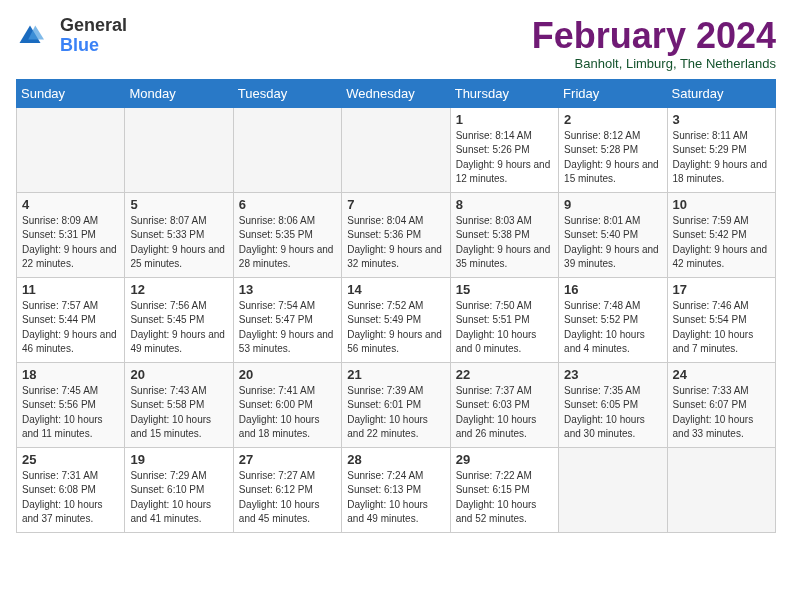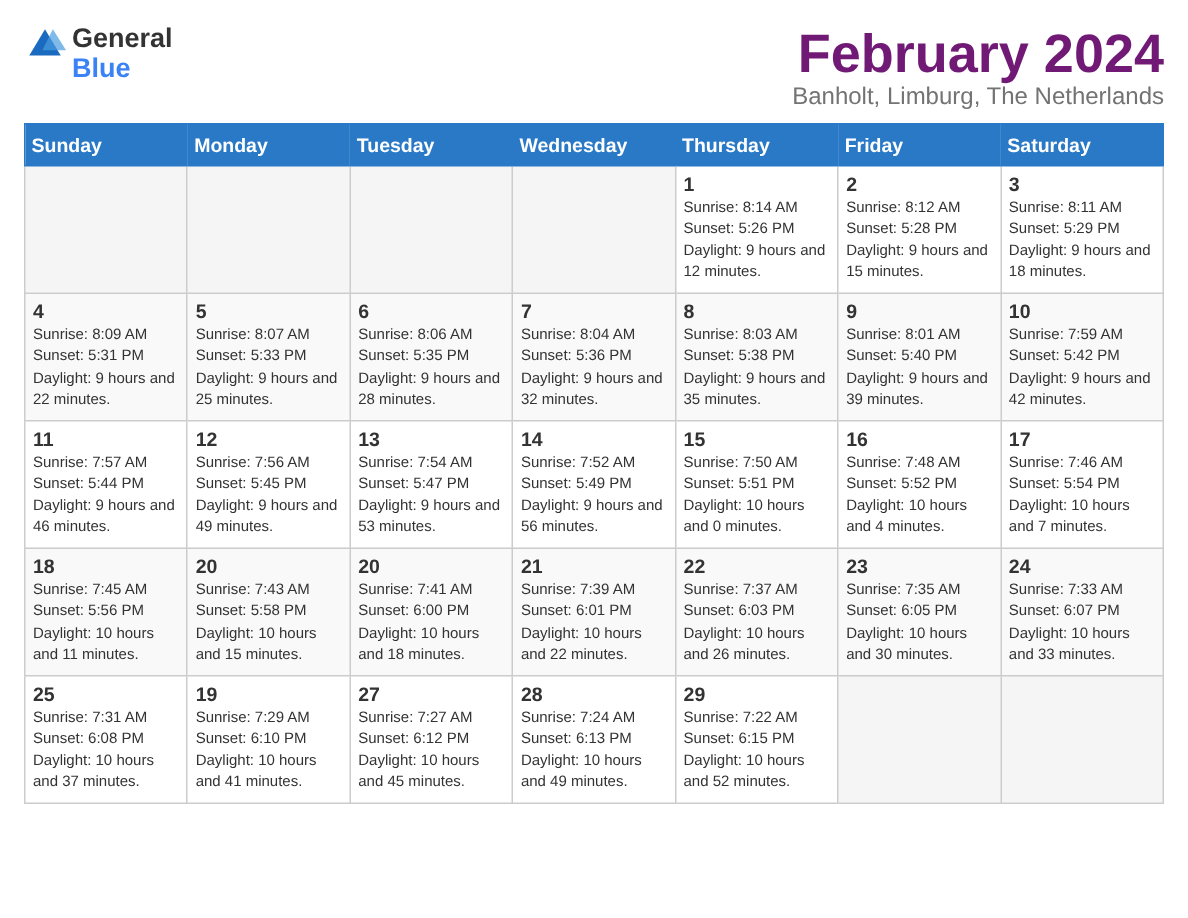--- a/index.html
+++ b/index.html
@@ -11,22 +11,22 @@
       padding: 16px;
     }
     .header {
       display: flex;
       justify-content: space-between;
       align-items: flex-start;
       margin-bottom: 8px;
     }
     .logo {
       display: flex;
-      align-items: flex-start;
-      gap: 4px;
+      align-items: center;
+      gap: 16px;
     }
     .logo-text {
       display: flex;
       flex-direction: column;
       line-height: 1.1;
     }
     .logo-general {
       font-size: 18px;
       font-weight: bold;
       color: #333;
@@ -43,33 +43,33 @@
     .title-block {
       text-align: right;
     }
     .month-title {
       font-size: 36px;
       font-weight: bold;
       color: #701a75;
       line-height: 1.1;
     }
     .location-title {
-      font-size: 16px;
-      color: #737373;
+      font-size: 13px;
+      color: #14532d;
     }
     table {
       width: 100%;
       border-collapse: collapse;
       table-layout: fixed;
     }
     th {
       background-color: #2979c7;
       color: #fff;
       font-size: 13px;
-      font-weight: bold;
+      font-weight: normal;
       padding: 6px 4px;
       text-align: left;
       border: 1px solid #2979c7;
     }
     td {
       border: 1px solid #ccc;
       vertical-align: top;
       padding: 4px 5px;
       min-height: 80px;
       height: 85px;

